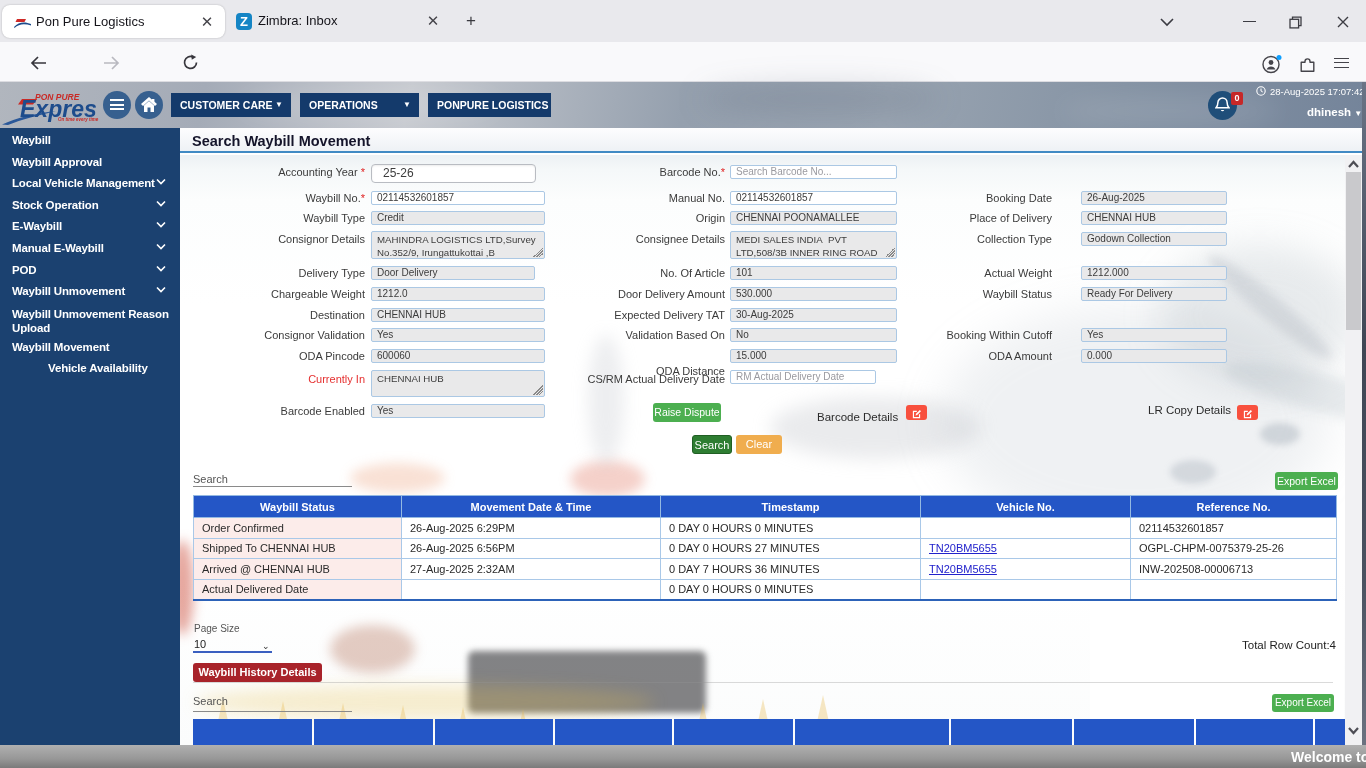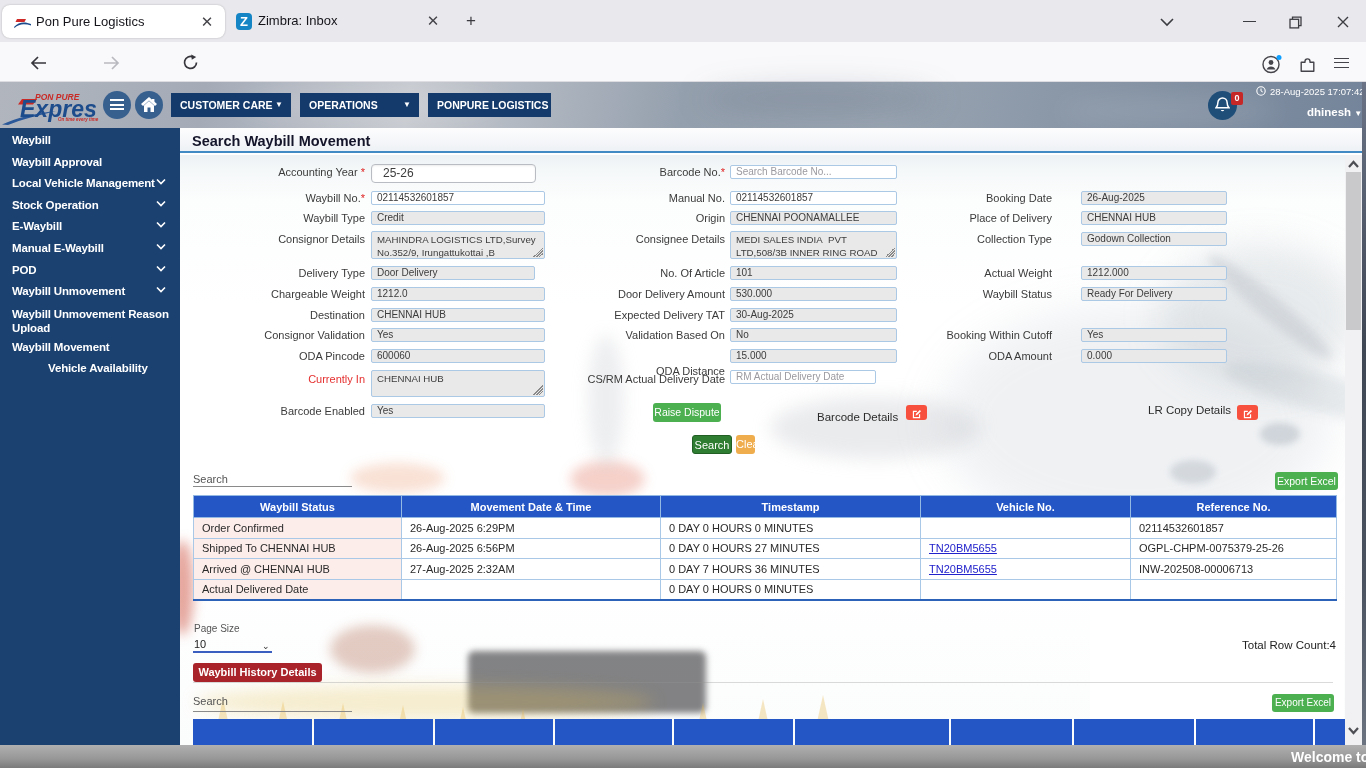--- a/index.html
+++ b/index.html
@@ -295,21 +295,21 @@
   </div>
   <div style="position:absolute;left:968px;top:249px;font-size:11.5px;color:#2b2b2b;">LR Copy Details</div>
   <div class="btn" style="left:1057px;top:250px;width:21px;height:15px;background:#f8503e;">
     <svg style="margin-top:2.5px" width="10" height="10" viewBox="0 0 11 11">
         <path d="M8.3 5.7 V9.4 H1.6 V2.7 H5.3" stroke="#fff" stroke-width="1.3" fill="none"></path>
         <path d="M3.9 7.1 L4.4 5.3 L8.6 1.1 L9.9 2.4 L5.7 6.6 Z" fill="#fff"></path>
       </svg>
   </div>
 
   <div class="btn" style="left:512px;top:280px;width:40px;height:19px;background:#2e7d32;border:1px solid #215f24;font-size:11px;line-height:18px;">Search</div>
-  <div class="btn" style="left:556px;top:280px;width:19px;height:19px;background:#f0ad4e;font-size:11px;line-height:19px;">Clear</div>
+  <div class="btn" style="left:556px;top:280px;width:46px;height:19px;background:#f0ad4e;font-size:11px;line-height:19px;">Clear</div>
 
   <div style="position:absolute;left:13px;top:318px;font-size:11px;color:#555;">Search</div>
   <div style="position:absolute;left:13px;top:331px;width:159px;border-bottom:1px solid #8a8a8a;"></div>
   <div class="btn" style="left:1095px;top:317px;width:63px;height:18px;background:#4caf50;font-size:10.5px;line-height:18px;">Export Excel</div>
 
   <table id="t1" cellspacing="0">
     <colgroup>
         <col style="width:208px">
         <col style="width:259px">
         <col style="width:260px">

